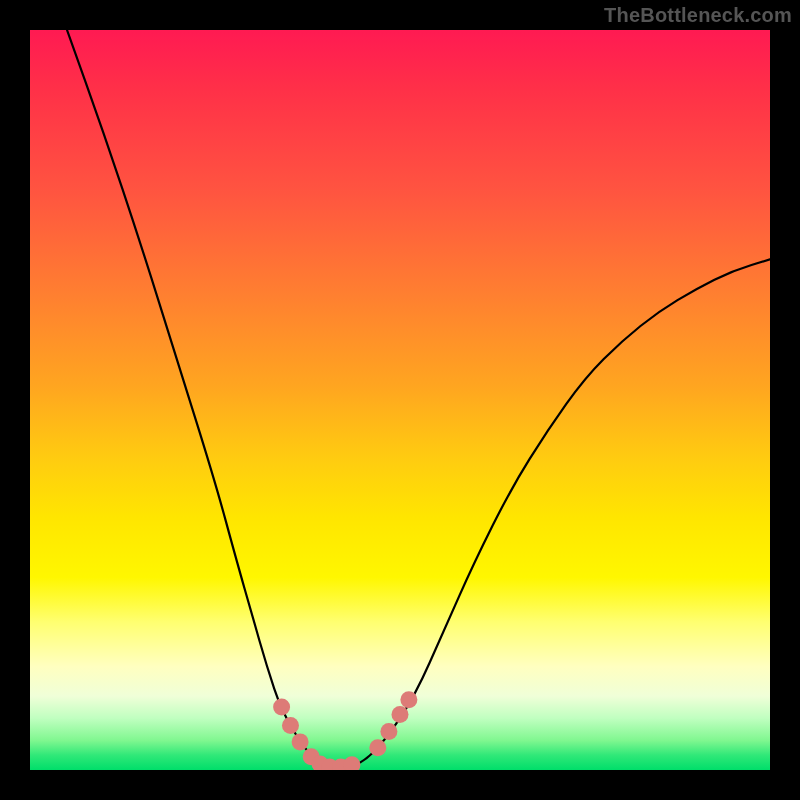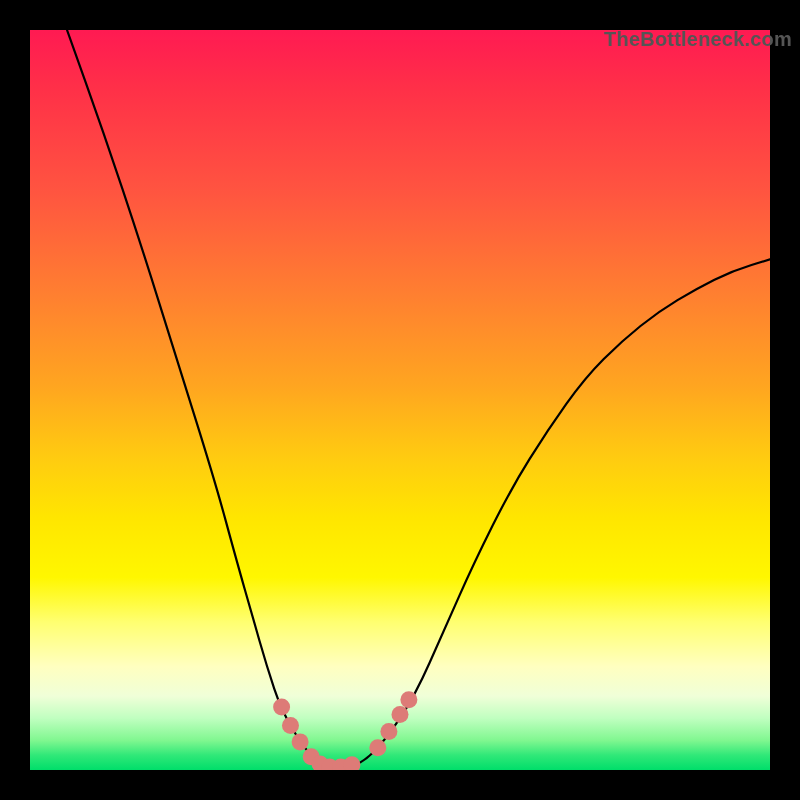--- a/index.html
+++ b/index.html
@@ -43,21 +43,20 @@
   }
   .watermark {
     position: absolute;
     top: 4px;
     right: 8px;
     font-size: 20px;
     font-weight: 600;
     color: #555;
     letter-spacing: 0.2px;
     z-index: 10;
-    margin-top: 24px;
   }
   svg.curve {
     position: absolute;
     inset: 0;
     width: 100%;
     height: 100%;
   }
 </style>
 </head>
 <body>

